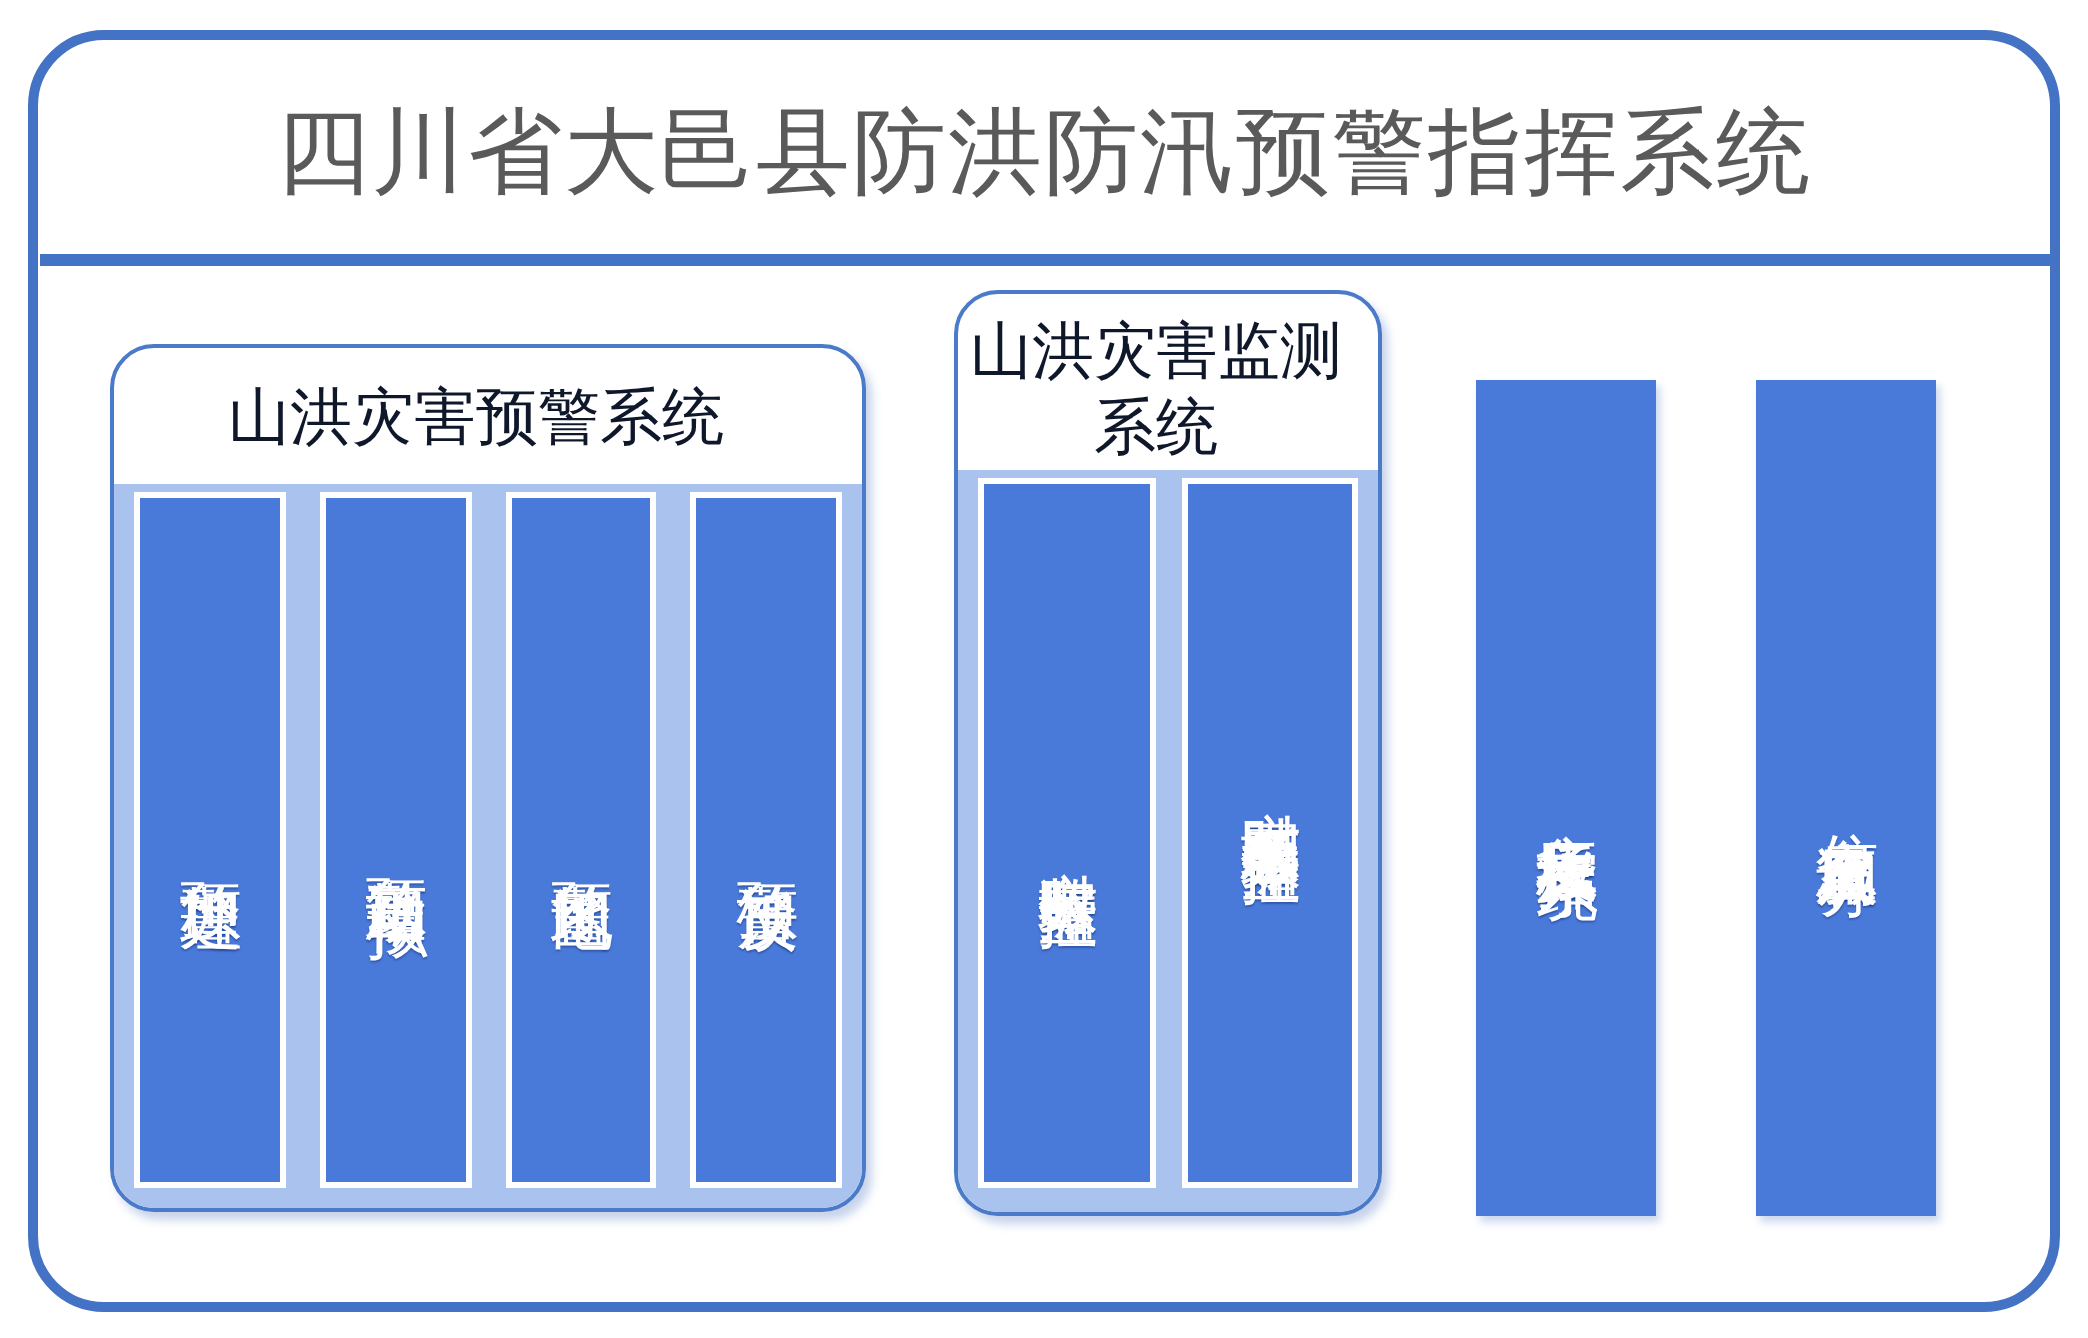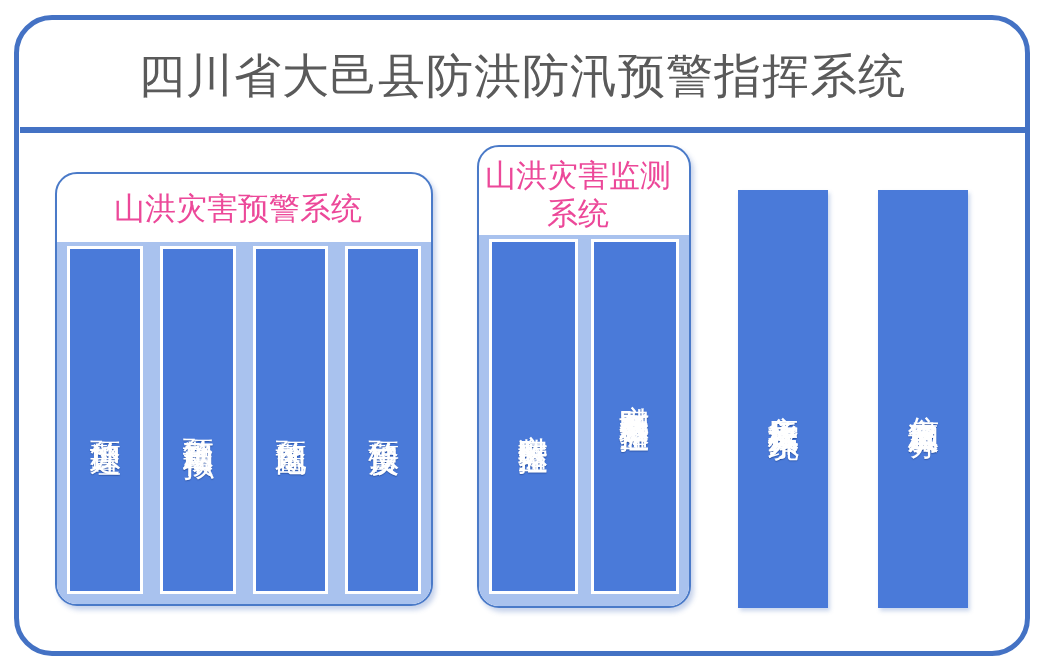--- a/index.html
+++ b/index.html
@@ -35,21 +35,21 @@
 
   
   .panel{
     position:absolute;box-sizing:border-box;
     border:2px solid #4A7AC8;border-radius:22px;
     background:#ffffff;overflow:hidden;
     box-shadow:3px 4px 5px rgba(70,110,190,.30);
   }
   .panel-title{
     position:absolute;left:0;right:12px;
-    text-align:center;color:#ec4899;
+    text-align:center;color:#0f172a;
     font-family:Liberation Serif, serif;
     z-index:3;pointer-events:none;
   }
   .panel-body{
     position:absolute;left:0;right:0;bottom:0;
     background:#A9C2EE;
     display:flex;align-items:stretch;
   }
 
   

